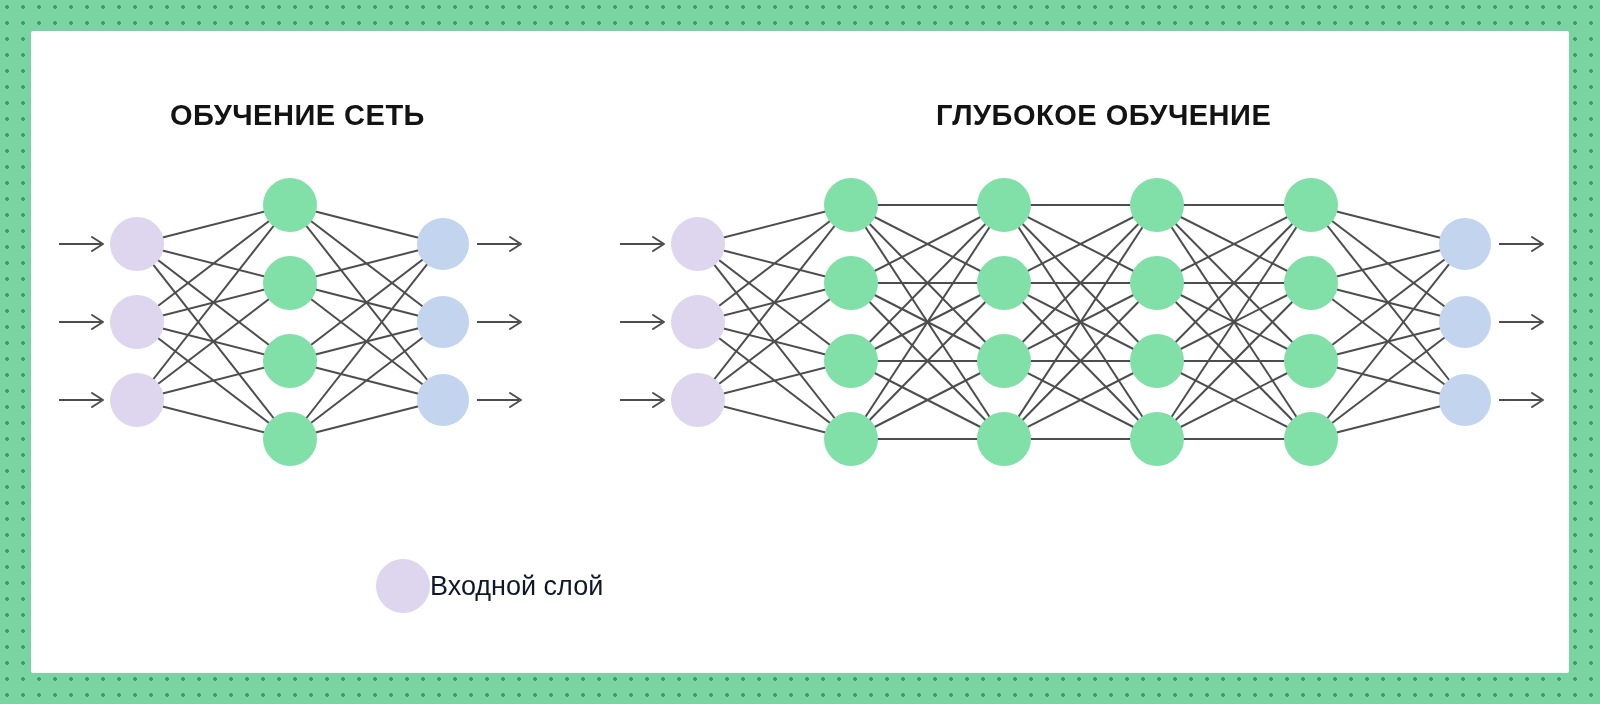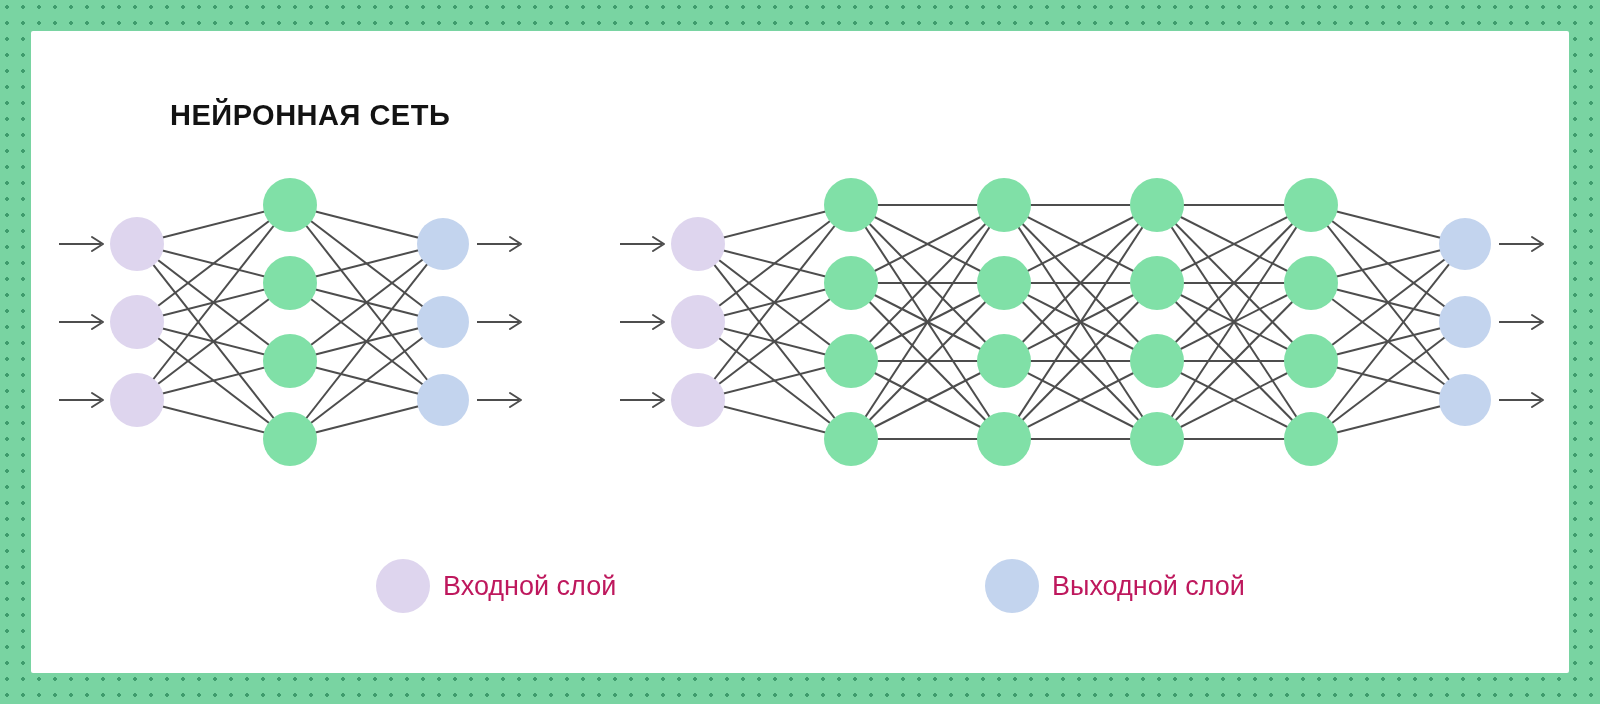--- a/index.html
+++ b/index.html
@@ -61,38 +61,38 @@
     align-items: center;
     height: 54px;
   }
   .legend-swatch {
     width: 54px;
     height: 54px;
     border-radius: 50%;
     flex: 0 0 auto;
   }
   .legend-label {
-    margin-left: 13px;
     font-size: 27px;
-    color: #be185d;
+    color: #0f172a;
     white-space: nowrap;
   }
   .li-0 { left: 345px; }
   .li-1 { left: 650px; }
   .li-2 { left: 954px; }
 </style>
 </head>
 <body>
 
 <div class="bg"></div>
 
 <div class="card">
 
-  <div class="diagram-title title-left">НЕЙРОННАЯ СЕТЬ</div>
-
+  <div class="diagram-title title-left">ОБУЧЕНИЕ СЕТЬ</div>
+
+  <div class="diagram-title title-right">ГЛУБОКОЕ ОБУЧЕНИЕ</div>
 
   <svg id="netsvg" class="net-svg" viewBox="0 0 1538 642">
       <g>
         <line x1="106" y1="213" x2="259" y2="174" stroke="#4d4d4d" stroke-width="2"></line>
         <line x1="106" y1="213" x2="259" y2="252" stroke="#4d4d4d" stroke-width="2"></line>
         <line x1="106" y1="213" x2="259" y2="330" stroke="#4d4d4d" stroke-width="2"></line>
         <line x1="106" y1="213" x2="259" y2="408" stroke="#4d4d4d" stroke-width="2"></line>
         <line x1="106" y1="291" x2="259" y2="174" stroke="#4d4d4d" stroke-width="2"></line>
         <line x1="106" y1="291" x2="259" y2="252" stroke="#4d4d4d" stroke-width="2"></line>
         <line x1="106" y1="291" x2="259" y2="330" stroke="#4d4d4d" stroke-width="2"></line>
@@ -244,18 +244,14 @@
         <line x1="1468" y1="369" x2="1510" y2="369" stroke="#4d4d4d" stroke-width="2"></line>
         <path d="M 1501 362 L 1512 369 L 1501 376" fill="none" stroke="#4d4d4d" stroke-width="2" stroke-linecap="round" stroke-linejoin="round"></path>
       </g>
     </svg>
 
   <div class="legend">
     <div class="legend-item li-0">
       <div class="legend-swatch" style="background: rgb(222, 213, 238);"></div>
       <div class="legend-label">Входной слой</div>
     </div>
-    <div class="legend-item li-2">
-      <div class="legend-swatch" style="background: rgb(195, 212, 238);"></div>
-      <div class="legend-label">Выходной слой</div>
-    </div>
   </div>
 </div>
 
 </body></html>

